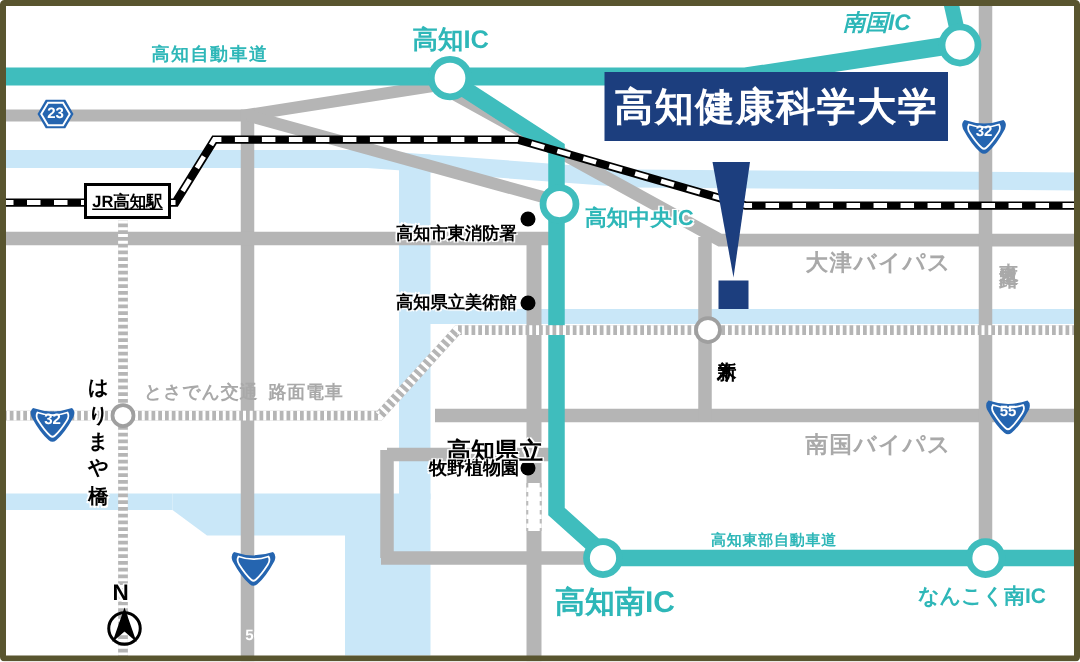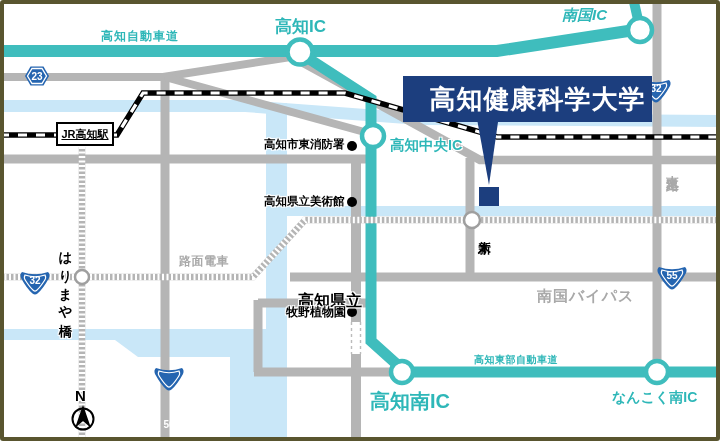--- a/index.html
+++ b/index.html
@@ -6,23 +6,23 @@
   #map{position:relative;width:720px;height:441px;background:#ffffff;overflow:hidden;
        font-family:"Liberation Sans","DejaVu Sans",sans-serif;box-sizing:border-box;}
   #frame{position:absolute;inset:0;border:4px solid #59552f;border-radius:3px;pointer-events:none;z-index:50;}
   svg{position:absolute;left:0;top:0;z-index:1;}
   .lbl{position:absolute;white-space:nowrap;z-index:10;
        text-shadow:-1px -1px 0 #fff,1px -1px 0 #fff,-1px 1px 0 #fff,1px 1px 0 #fff,0 0 2px #fff;}
   .teal{color:#2eb7b8;font-weight:bold;}
   .gray{color:#a9a9a9;font-weight:bold;text-shadow:none;}
   .blk{color:#000;font-weight:bold;}
   .vert{writing-mode:vertical-rl;text-orientation:upright;letter-spacing:2px;}
-  #uni-box{position:absolute;left:403px;top:76px;width:229px;height:46px;background:#1c3e7e;
+  #uni-box{position:absolute;left:403px;top:48px;width:229px;height:46px;background:#1c3e7e;
            color:#fff;display:flex;align-items:center;justify-content:center;
-           font-size:26px;font-weight:bold;letter-spacing:1px;z-index:20;padding-left:20px;}
+           font-size:26px;font-weight:bold;letter-spacing:1px;z-index:20;}
   #jr-box{position:absolute;left:56px;top:122px;width:54px;height:20px;background:#fff;
           border:2px solid #000;color:#000;font-size:11px;font-weight:bold;
           display:flex;align-items:center;justify-content:center;z-index:10;letter-spacing:0px;text-decoration:underline;}
   .shield-num{position:absolute;color:#fff;font-size:10px;font-weight:bold;z-index:12;
               transform:translate(-50%,-50%);text-shadow:none;}
 </style>
 </head>
 <body>
 
 <div id="map">
@@ -137,34 +137,36 @@
   <div class="lbl teal" style="left:390px;top:136px;font-size:14.5px;">高知中央IC</div>
 
   <div class="lbl teal" style="left:370px;top:388px;font-size:20px;">高知南IC</div>
 
   <div class="lbl teal" style="left:612px;top:389px;font-size:14px;">なんこく南IC</div>
 
   <div class="lbl teal" style="left:474px;top:353px;font-size:10px;letter-spacing:0.5px;">高知東部自動車道</div>
 
   <div id="jr-box">JR高知駅</div>
 
-  <div class="lbl blk" style="left:264px;top:137px;font-size:11.5px;">高知市東消防署</div>
+  <div class="lbl blk" style="left:264px;top:148px;font-size:11.5px;">高知市東消防署</div>
 
   <div class="lbl blk" style="left:264px;top:194px;font-size:11.5px;">高知県立美術館</div>
 
   <div class="lbl blk" style="left:298px;top:291px;font-size:16px;">高知県立</div>
   <div class="lbl blk" style="left:286px;top:304px;font-size:12px;">牧野植物園</div>
 
   <div class="lbl blk vert" style="left:56px;top:243px;font-size:13.5px;">はりまや橋</div>
 
   <div class="lbl blk vert" style="left:475px;top:230px;font-size:13px;letter-spacing:1px;">新木</div>
 
+  <div class="lbl gray" style="left:96px;top:253px;font-size:12px;letter-spacing:0.5px;">とさでん交通</div>
 
   <div class="lbl gray" style="left:179px;top:253px;font-size:12px;letter-spacing:0.5px;">路面電車</div>
 
+  <div class="lbl gray" style="left:537px;top:166px;font-size:15px;letter-spacing:1px;">大津バイパス</div>
 
   <div class="lbl gray" style="left:537px;top:287px;font-size:15px;letter-spacing:1px;">南国バイパス</div>
 
   <div class="lbl gray vert" style="left:663px;top:165px;font-size:13px;">東道路</div>
 
   <div class="lbl blk" style="left:75px;top:387px;font-size:15px;">N</div>
 
   <div class="shield-num" style="left:37px;top:76px;">23</div>
   <div class="shield-num" style="left:656px;top:88px;">32</div>
   <div class="shield-num" style="left:35px;top:280px;">32</div>

